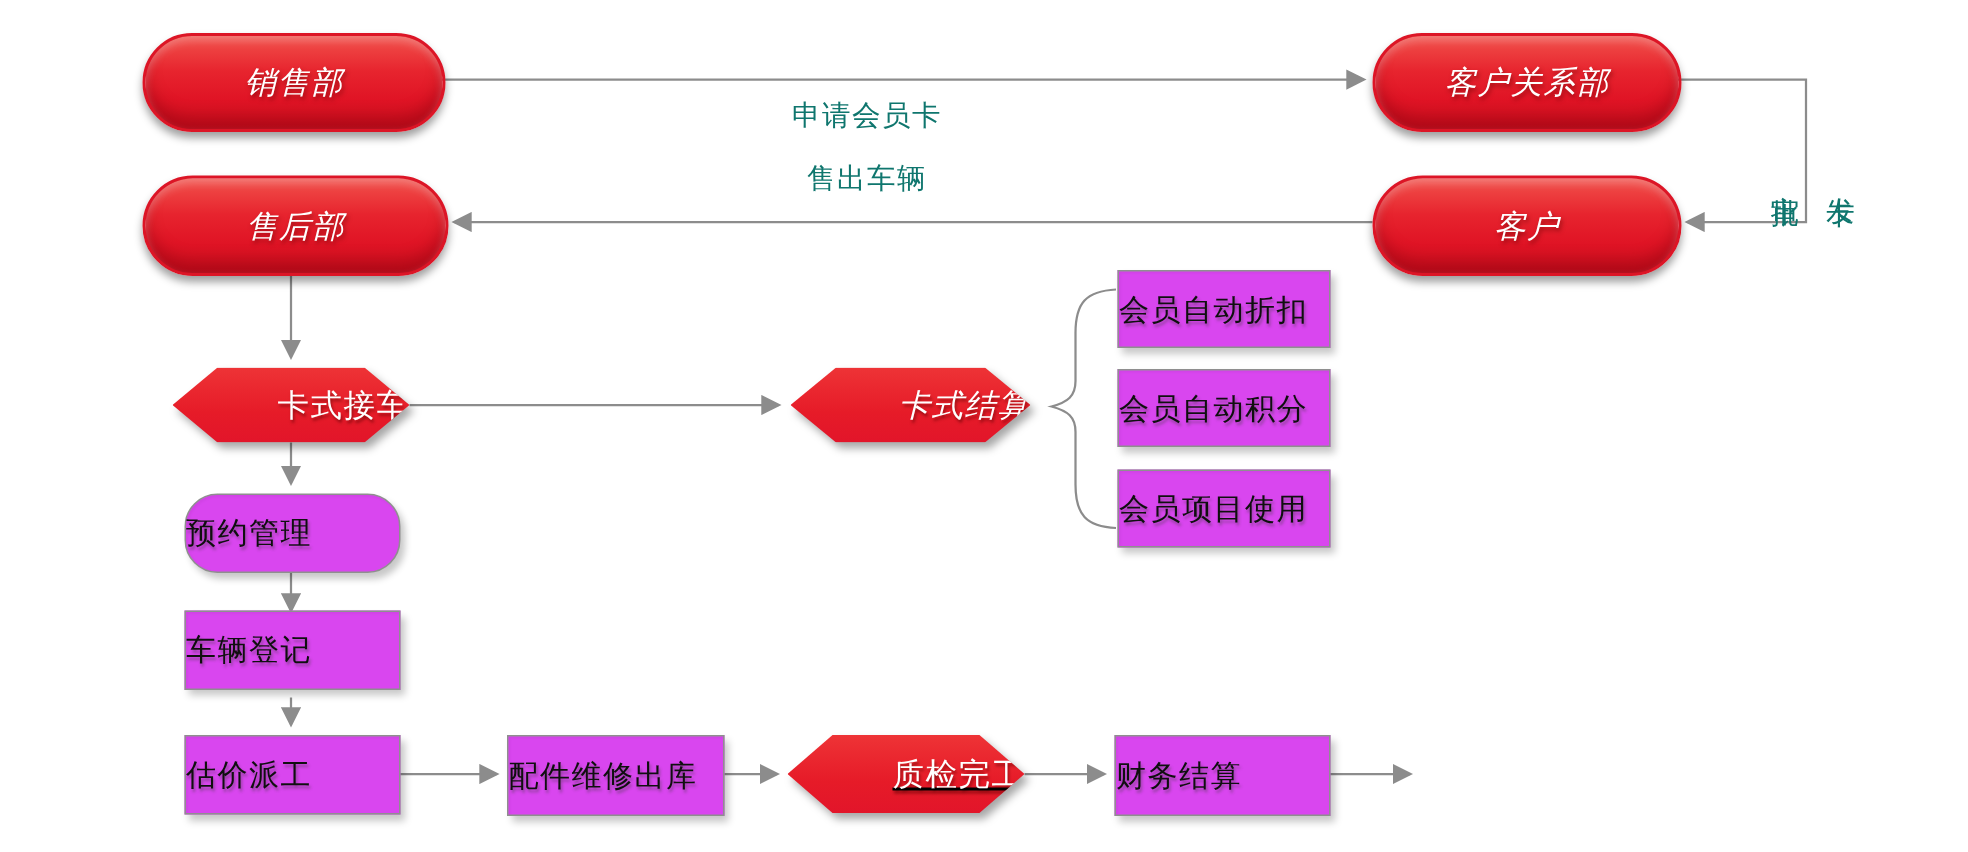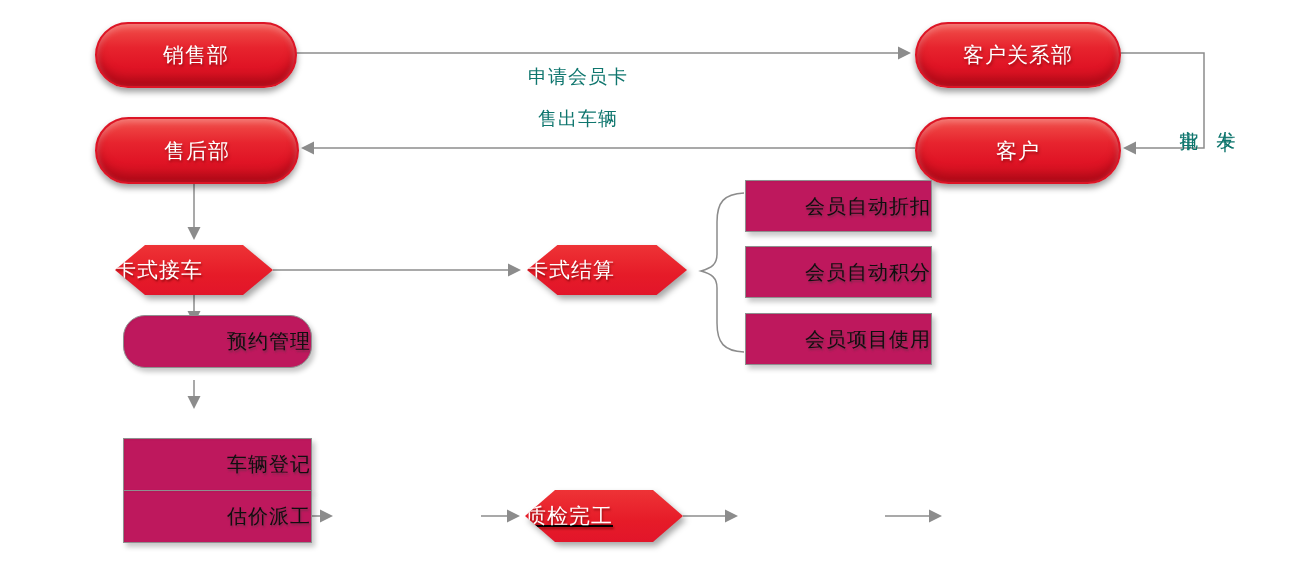--- a/index.html
+++ b/index.html
@@ -15,38 +15,38 @@
     position:absolute;
     border-radius:40px;
     display:flex;align-items:center;justify-content:center;
     background:linear-gradient(180deg,#f1514b 0%,#e7242e 38%,#e01425 68%,#ce0f1f 100%);
     border:2px solid #dc1526;
     box-shadow:0 4px 6px rgba(0,0,0,.38),
                inset 0 3px 6px rgba(255,255,255,.28),
                inset 0 -8px 10px rgba(130,0,12,.42);
     color:#fff;font-size:21px;letter-spacing:1px;
   }
-  .pill span{text-shadow:1px 2px 3px rgba(90,0,0,.55);}
+  .pill span{text-shadow:1px 2px 3px rgba(90,0,0,.55);font-style:italic;}
   
   .hex{position:absolute;filter:drop-shadow(3px 4px 3px rgba(0,0,0,.35));}
   .hex-inner{
     width:100%;height:100%;
     clip-path:polygon(0 50%,19% 0,81% 0,100% 50%,81% 100%,19% 100%);
     background:linear-gradient(180deg,#ee3336 0%,#e61b28 60%,#e2152a 100%);
-    display:flex;align-items:center;justify-content:flex-start;
+    display:flex;align-items:center;justify-content:flex-end;
     color:#fff;font-size:21px;letter-spacing:1px;
   }
   .hex-inner span{text-shadow:1px 2px 2px rgba(90,0,0,.55);}
   
   .box{
-    position:absolute;background:#be185d;
+    position:absolute;background:#d946ef;
     border:1.5px solid #8f8f8f;
     box-shadow:3px 4px 5px rgba(0,0,0,.22), inset 1px 1px 2px rgba(0,0,0,.05);
-    display:flex;align-items:center;justify-content:flex-end;
-    font-size:20px;color:#0f0f0f;letter-spacing:1px;padding-left:45px;
+    display:flex;align-items:center;justify-content:flex-start;
+    font-size:20px;color:#0f0f0f;letter-spacing:1px;
   }
   .box span{text-shadow:1px 2px 2px rgba(60,60,60,.45);}
   
   .lbl{position:absolute;font-size:19px;color:#0f766e;letter-spacing:1px;margin-top:44px;}
   .lbl.center{text-align:center;}
   .lbl.vertical{writing-mode:vertical-rl;letter-spacing:2px;}
   
   #connectors{position:absolute;left:0;top:0;pointer-events:none;}
 </style>
 </head>
@@ -94,45 +94,51 @@
   <div class="lbl center" style="left:478px;top:20px;width:200px;">申请会员卡</div>
   <div class="lbl center" style="left:478px;top:62px;width:200px;">售出车辆</div>
   <div class="lbl vertical" style="left:1176px;top:71px;">审批</div>
   <div class="lbl vertical" style="left:1213px;top:72px;">发卡</div>
 
   <div class="hex" style="left:115px;top:245px;width:158px;height:50px;">
     <div class="hex-inner">
       <span>卡式接车</span>
     </div>
   </div>
-  <div class="hex" style="left:527px;top:245px;width:160px;height:50px;">
+  <div class="hex" style="left:527px;top:245px;width:160px;height:50px;font-style:italic;">
     <div class="hex-inner">
       <span>卡式结算</span>
     </div>
   </div>
   <div class="hex" style="left:525px;top:490px;width:158px;height:52px;text-decoration:underline;">
     <div class="hex-inner">
       <span>质检完工</span>
     </div>
   </div>
 
   <div class="box" style="left:745px;top:180px;width:140px;height:50px;">
     <span>会员自动折扣</span>
   </div>
   <div class="box" style="left:745px;top:246px;width:140px;height:50px;">
     <span>会员自动积分</span>
   </div>
   <div class="box" style="left:745px;top:313px;width:140px;height:50px;">
     <span>会员项目使用</span>
   </div>
 
-  <div class="box" style="left:123px;top:315px;width:142px;height:51px;border-radius:22px;">
+  <div class="box" style="left:123px;top:329px;width:142px;height:51px;border-radius:22px;">
     <span>预约管理</span>
   </div>
-  <div class="box" style="left:123px;top:438px;width:142px;height:51px;">
+  <div class="box" style="left:123px;top:407px;width:142px;height:51px;">
     <span>车辆登记</span>
   </div>
   <div class="box" style="left:123px;top:490px;width:142px;height:51px;">
     <span>估价派工</span>
   </div>
 
+  <div class="box" style="left:338px;top:490px;width:143px;height:52px;">
+    <span>配件维修出库</span>
+  </div>
+  <div class="box" style="left:743px;top:490px;width:142px;height:52px;">
+    <span>财务结算</span>
+  </div>
 
 </div>
 
 </body></html>

